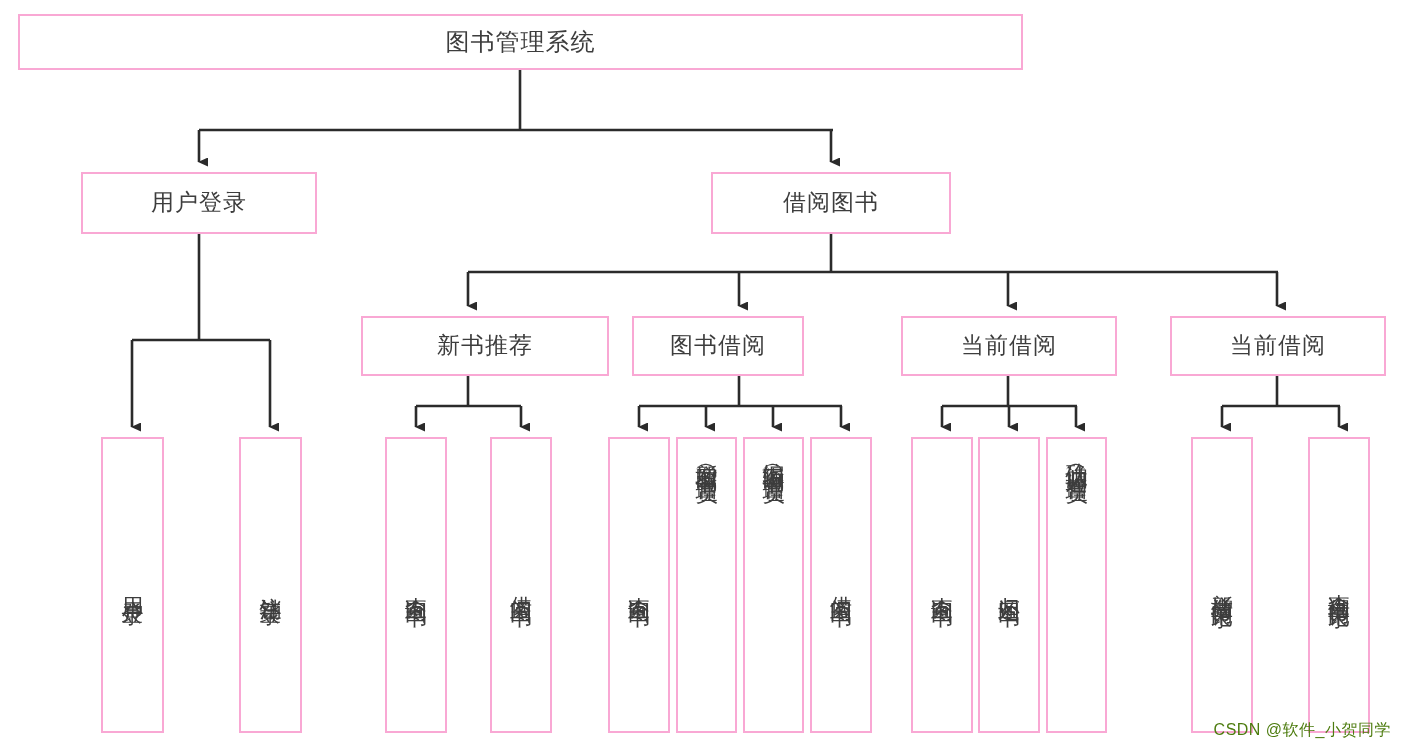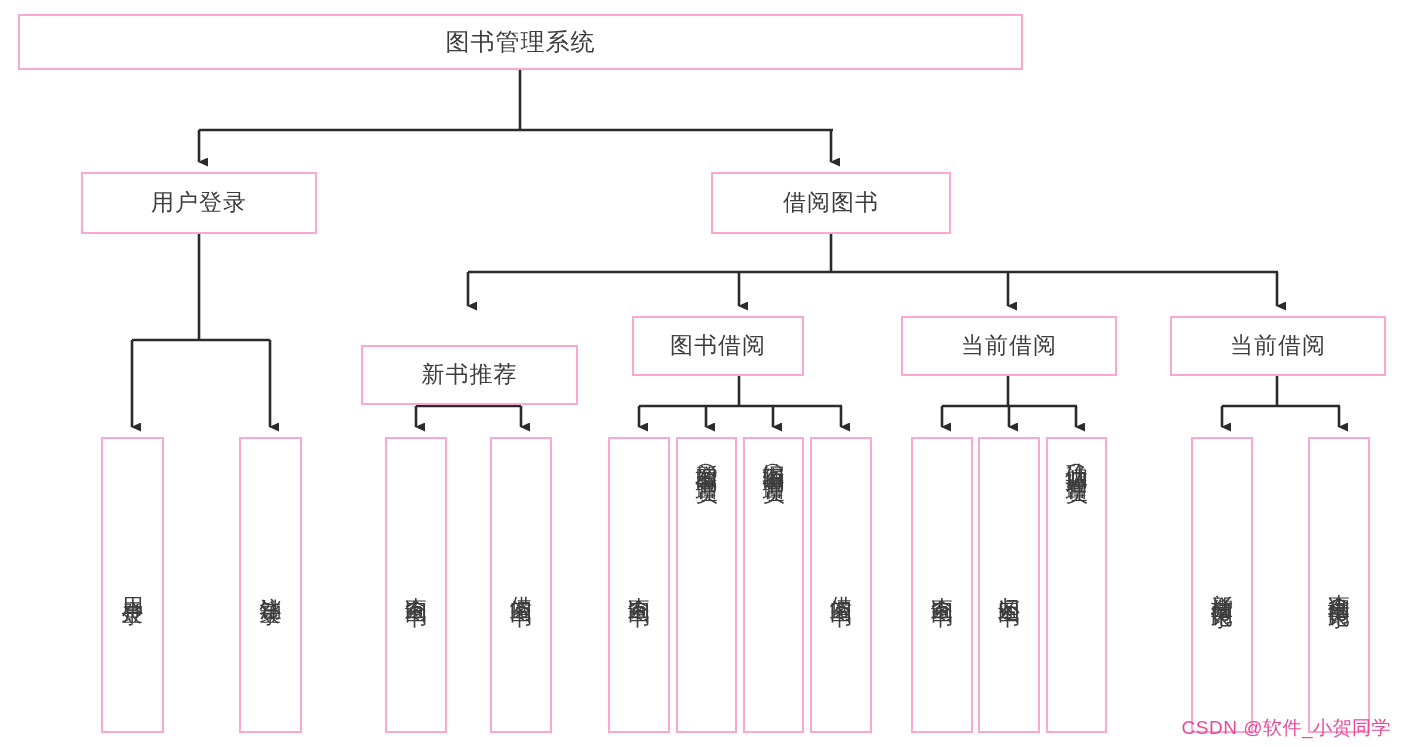--- a/index.html
+++ b/index.html
@@ -64,22 +64,22 @@
   .node-leaf.leaf-top {
     align-items: flex-start;
   }
   .node-leaf.leaf-top .node-label {
     margin-top: 6px;
   }
   #watermark {
     position: absolute;
     right: 14px;
     bottom: 6px;
-    color: #ec4899;
-    font-size: 19px;
+    color: #4d7c0f;
+    font-size: 16px;
     letter-spacing: 0.5px;
     z-index: 5;
     white-space: nowrap;
   }
 </style>
 </head>
 <body>
 
 <div id="diagram-root">
 
@@ -137,21 +137,21 @@
     <span class="node-label">图书管理系统</span>
   </div>
 
   <div class="node node-l2" style="left:81px; top:172px; width:236px; height:62px;">
     <span class="node-label">用户登录</span>
   </div>
   <div class="node node-l2" style="left:711px; top:172px; width:240px; height:62px;">
     <span class="node-label">借阅图书</span>
   </div>
 
-  <div class="node node-l3" style="left:361px; top:316px; width:217px; height:60px;margin-top:29px;">
+  <div class="node node-l3" style="left:361px; top:316px; width:248px; height:60px;">
     <span class="node-label">新书推荐</span>
   </div>
   <div class="node node-l3" style="left:632px; top:316px; width:172px; height:60px;">
     <span class="node-label">图书借阅</span>
   </div>
   <div class="node node-l3" style="left:901px; top:316px; width:216px; height:60px;">
     <span class="node-label">当前借阅</span>
   </div>
   <div class="node node-l3" style="left:1170px; top:316px; width:216px; height:60px;">
     <span class="node-label">当前借阅</span>

